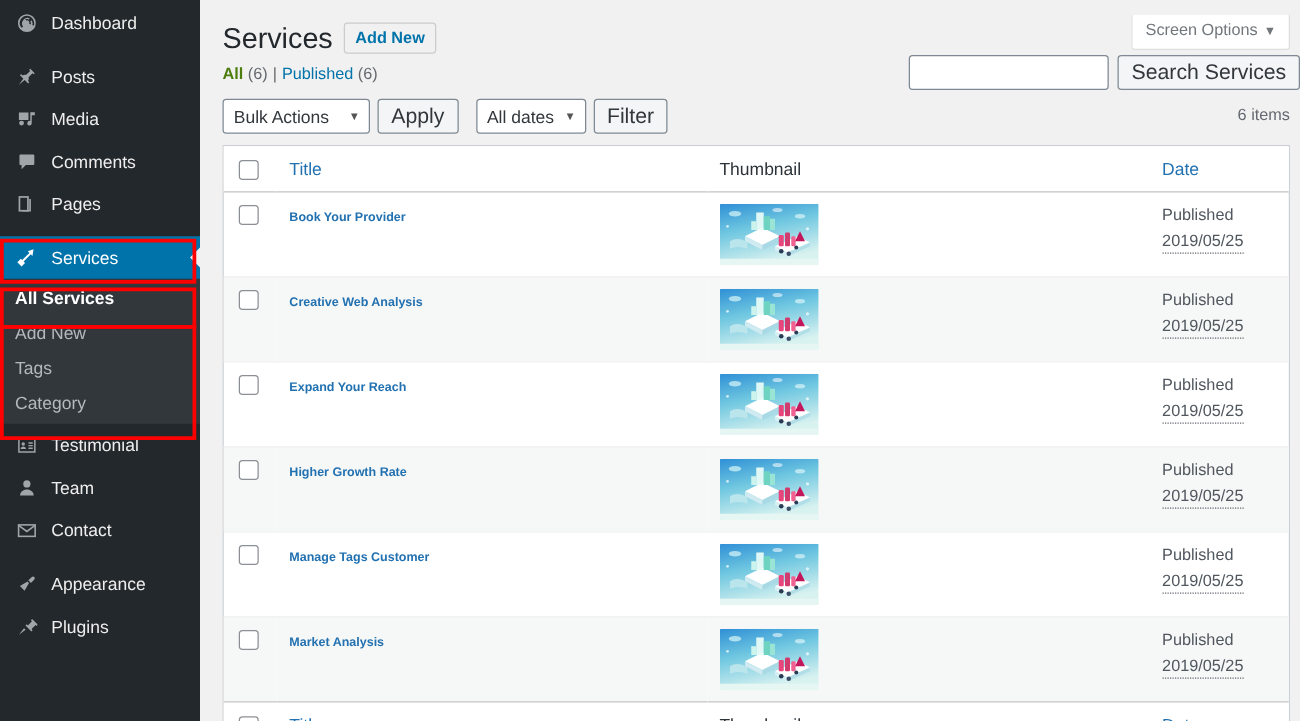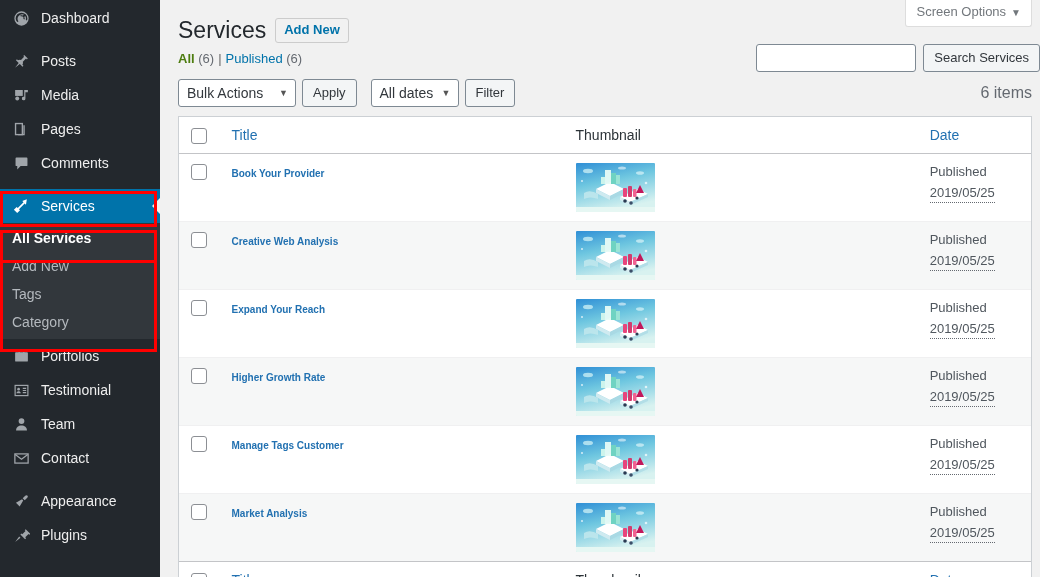--- a/index.html
+++ b/index.html
@@ -75,21 +75,21 @@
   #main {
     flex: 1; height: 577px;
     background: #f1f1f1;
     position: relative;
     padding: 0 8px 0 18px;
     overflow: hidden;
   }
 
   #screen-options-btn {
     position: absolute;
-    top: 0; right: 8px;
+    top: 12px; right: 8px;
     background: #fff;
     border: 1px solid #ddd;
     border-top: none;
     border-radius: 0 0 3px 3px;
     padding: 5px 10px 6px 10px;
     font-size: 13px;
     color: #72777c;
     cursor: pointer;
     line-height: 14px;
   }
@@ -156,34 +156,34 @@
   .fake-select .sel-caret {
     position: absolute; right: 7px; top: 50%;
     transform: translateY(-50%);
     font-size: 9px; color: #555;
   }
   .button-secondary {
     background: #f3f5f6;
     border: 1px solid #7e8993;
     border-radius: 3px;
     color: #32373c;
-    font-size: 13px;
+    font-size: 17px;
     height: 28px;
     padding: 0 10px;
     line-height: 26px;
     cursor: pointer;
     font-family: "Liberation Sans", sans-serif;
   }
   .nav-gap { width: 14px; }
   .nav-gap-sm { width: 6px; }
 
   .displaying-num {
     position: absolute;
     right: 0; top: 6px;
-    font-size: 16px;
+    font-size: 13px;
     color: #646970;
   }
 
   .search-box {
     position: absolute;
     right: 0; top: 44px;
     display: flex; align-items: center;
   }
   .search-box input[type=search] {
     width: 160px; height: 28px;
@@ -303,35 +303,35 @@
             <path d="M2.5 3.5h9v7h-9z"></path>
             <circle cx="5" cy="13.5" r="2.3"></circle>
             <path d="M13.2 3.4v8.2a2.1 2.1 0 101.4 1.9V6.2h2.9V3.4z"></path>
           </svg>
       </span>
       <span class="mi-label">Media</span>
     </div>
 
     <div class="menu-item">
       <span class="mi-icon">
+        <svg width="17" height="17" viewBox="0 0 20 20" fill="currentColor">
+            <path d="M4 3h12a1 1 0 011 1v8a1 1 0 01-1 1H9l-4 4v-4H4a1 1 0 01-1-1V4a1 1 0 011-1z"></path>
+          </svg>
+      </span>
+      <span class="mi-label">Comments</span>
+    </div>
+
+    <div class="menu-item">
+      <span class="mi-icon">
         <svg width="17" height="17" viewBox="0 0 20 20" fill="none" stroke="currentColor" stroke-width="1.6">
             <rect x="3" y="3" width="8" height="13"></rect>
             <path d="M13 5v11H6"></path>
           </svg>
       </span>
       <span class="mi-label">Pages</span>
-    </div>
-
-    <div class="menu-item">
-      <span class="mi-icon">
-        <svg width="17" height="17" viewBox="0 0 20 20" fill="currentColor">
-            <path d="M4 3h12a1 1 0 011 1v8a1 1 0 01-1 1H9l-4 4v-4H4a1 1 0 01-1-1V4a1 1 0 011-1z"></path>
-          </svg>
-      </span>
-      <span class="mi-label">Comments</span>
     </div>
     <div class="menu-gap"></div>
 
     <div class="menu-item current">
       <span class="mi-icon">
         <svg width="18" height="18" viewBox="0 0 20 20" fill="currentColor">
             <path d="M16.5 2.6l-5.1 1.9 1.4 1.4-6.4 6.4-1.2-1.2-3.1 3.1 3.7 3.7 3.1-3.1-1.2-1.2 6.4-6.4 1.4 1.4z"></path>
           </svg>
       </span>
       <span class="mi-label">Services</span>
@@ -345,28 +345,20 @@
         <span>Add New</span>
       </div>
       <div class="submenu-item">
         <span>Tags</span>
       </div>
       <div class="submenu-item">
         <span>Category</span>
       </div>
     </div>
 
-    <div class="menu-item">
-      <span class="mi-icon">
-        <svg width="17" height="17" viewBox="0 0 20 20" fill="currentColor">
-            <path d="M7.5 3h5a1 1 0 011 1v1h3a1 1 0 011 1v9a1 1 0 01-1 1h-13a1 1 0 01-1-1V6a1 1 0 011-1h3V4a1 1 0 011-1zm.5 2h4V4.3H8z"></path>
-          </svg>
-      </span>
-      <span class="mi-label">Portfolios</span>
-    </div>
 
     <div class="menu-item">
       <span class="mi-icon">
         <svg width="17" height="17" viewBox="0 0 20 20" fill="none" stroke="currentColor" stroke-width="1.4">
             <rect x="2.5" y="4" width="15" height="12"></rect>
             <circle cx="6.6" cy="8.4" r="1.6" fill="currentColor" stroke="none"></circle>
             <path d="M4 13.2c.4-1.6 1.5-2.3 2.6-2.3s2.2.7 2.6 2.3z" fill="currentColor" stroke="none"></path>
             <path d="M11.5 7.6h4M11.5 10h4M11.5 12.4h4"></path>
           </svg>
       </span>

